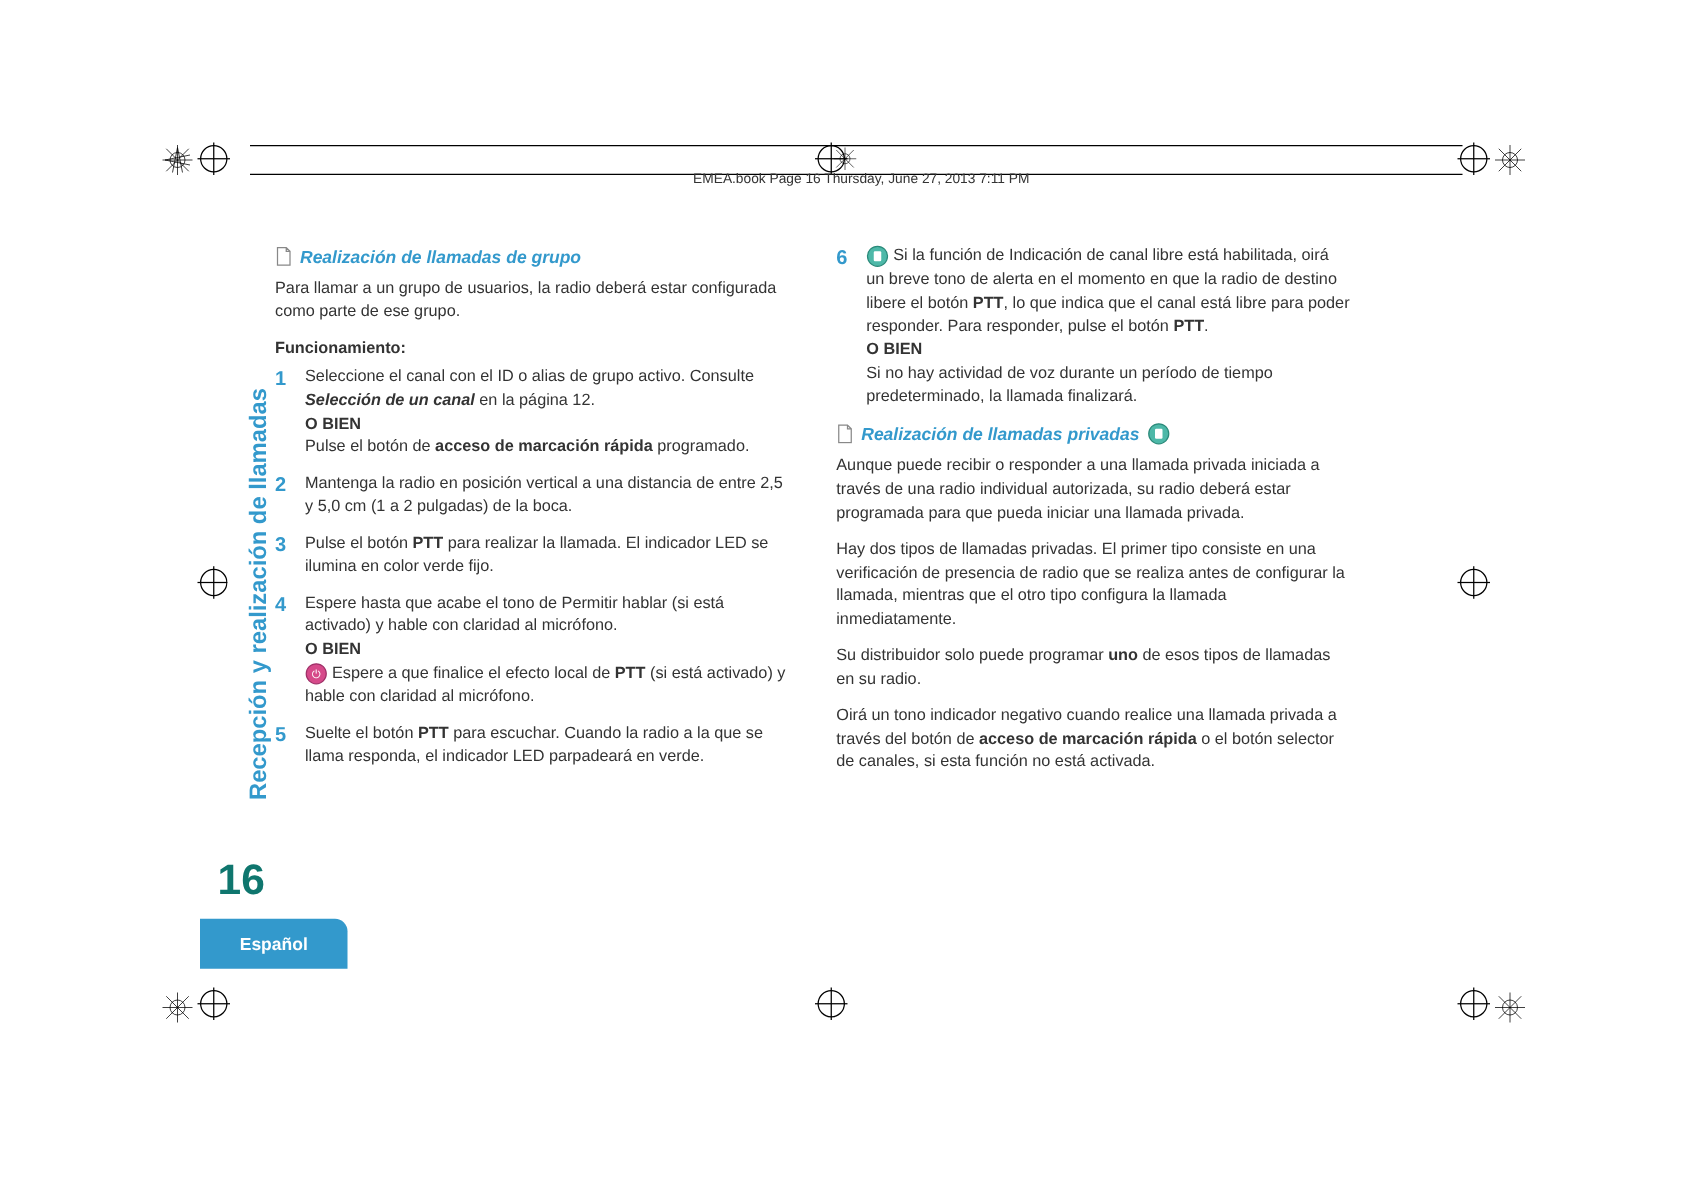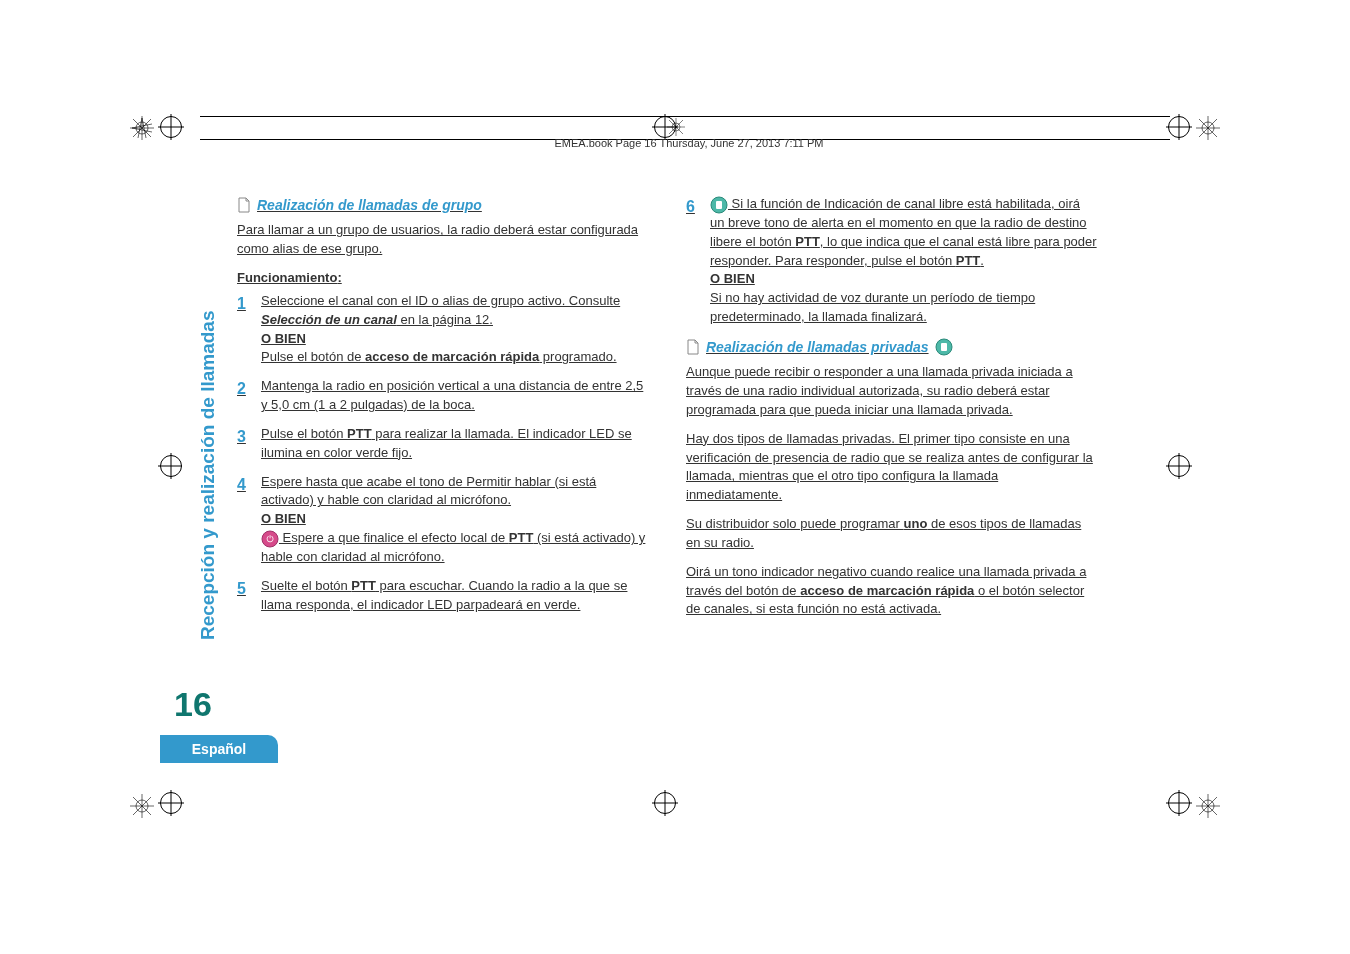--- a/index.html
+++ b/index.html
@@ -82,38 +82,37 @@
     top: 685px;
     font-size: 34px;
     font-weight: bold;
     color: #0f766e;
   }
   .lang-tab {
     position: absolute;
     left: 160px;
     top: 735px;
     width: 118px;
-    height: 28px;
+    height: 40px;
     background: #3399cc;
     color: #fff;
     font-weight: bold;
     font-size: 14px;
     display: flex;
     align-items: center;
     justify-content: center;
     border-top-right-radius: 10px;
   }
   .content {
     position: absolute;
-    left: 237px;
+    left: 220px;
     top: 195px;
     width: 860px;
     display: flex;
     gap: 38px;
-    text-decoration: underline;
   }
   .col {
     flex: 1;
     line-height: 1.45;
   }
   .section-title {
     color: #3399cc;
     font-style: italic;
     font-weight: bold;
     font-size: 14px;
@@ -254,21 +253,21 @@
 
   <div class="col">
     <div class="section-title">
       <span class="doc-icon">
         <svg viewBox="0 0 14 16">
             <path d="M2 1 h7 l3 3 v11 h-10 z M9 1 v3 h3" fill="none" stroke="#888" stroke-width="1"></path>
           </svg>
       </span>
       <span>Realización de llamadas de grupo</span>
     </div>
-    <p class="p">Para llamar a un grupo de usuarios, la radio deberá estar configurada como alias de ese grupo.</p>
+    <p class="p">Para llamar a un grupo de usuarios, la radio deberá estar configurada como parte de ese grupo.</p>
     <p class="p label"><span>Funcionamiento</span>:</p>
 
     <div class="ol-step">
       <div class="step-num">1</div>
       <div class="step-body">
         <span>Seleccione el canal con el ID o alias de grupo activo. Consulte </span><b class="ref">Selección de un canal</b><span> en la página 12.</span><br>
         <b>O BIEN</b><br>
         <span>Pulse el botón de </span><b>acceso de marcación rápida</b><span> programado.</span>
       </div>
     </div>

